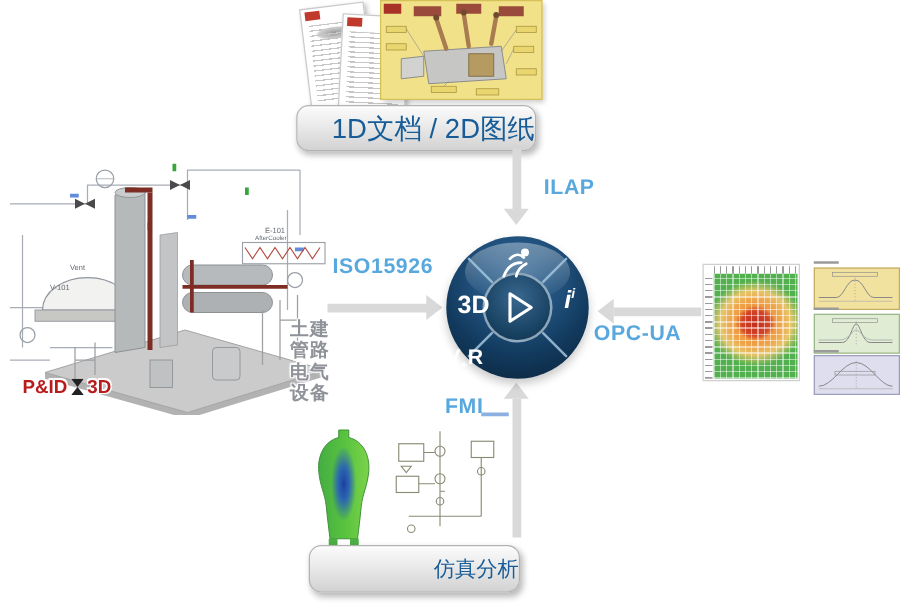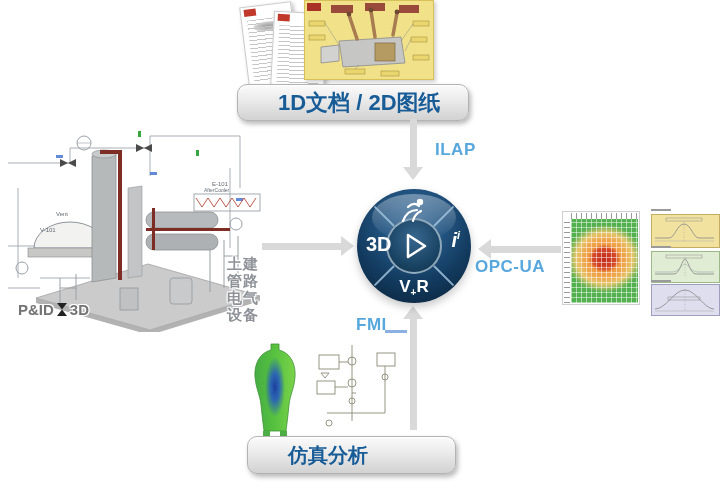--- a/index.html
+++ b/index.html
@@ -2,28 +2,28 @@
 <html><head>
 <meta charset="utf-8">
 <title>Diagram</title>
 <style>
   html,body{margin:0;padding:0;background:#fff;}
   .canvas{position:relative;width:720px;height:489px;background:#ffffff;overflow:hidden;
           font-family:"Liberation Sans", sans-serif;}
   .abs{position:absolute;}
 
   
-  .pill{position:absolute;display:flex;align-items:center;justify-content:flex-start;
+  .pill{position:absolute;display:flex;align-items:center;justify-content:flex-end;
         background:linear-gradient(180deg,#fbfbfb 0%,#ececec 40%,#d2d2d2 100%);
         border:1px solid #b3b3b3;border-radius:10px;
         box-shadow:2px 3px 5px rgba(0,0,0,.28), inset 0 1px 0 #ffffff;
-        color:#175c97;font-weight:bold;padding-left:40px;}
+        color:#175c97;font-weight:normal;}
   .pill-top{left:237px;top:84px;width:190px;height:35px;font-size:22px;}
   .pill-model{left:8px;top:331px;width:178px;height:36px;font-size:23px;}
-  .pill-sim{left:247px;top:436px;width:167px;height:36px;font-size:20px;}
+  .pill-sim{left:247px;top:436px;width:167px;height:36px;font-size:17px;}
 
   
   .proto{position:absolute;color:#58a8de;font-weight:bold;font-size:17px;letter-spacing:.5px;}
 
   
   .shaft{position:absolute;background:#d9d9d9;}
   .head{position:absolute;width:0;height:0;}
   .head-down{border-left:10px solid transparent;border-right:10px solid transparent;border-top:13px solid #d9d9d9;}
   .head-up{border-left:10px solid transparent;border-right:10px solid transparent;border-bottom:13px solid #d9d9d9;}
   .head-right{border-top:10px solid transparent;border-bottom:10px solid transparent;border-left:13px solid #d9d9d9;}
@@ -40,32 +40,32 @@
 
   
   .sphere{position:absolute;left:357px;top:189px;width:114px;height:114px;border-radius:50%;
           background:radial-gradient(circle at 50% 30%, #3e6e99 0%, #235582 30%, #123a5e 62%, #0a2035 100%);
           box-shadow:0 4px 8px rgba(0,0,0,.22);}
   .gloss{position:absolute;left:13%;top:4%;width:74%;height:42%;border-radius:50%;
          background:linear-gradient(180deg,rgba(255,255,255,.35),rgba(255,255,255,0));}
   .q-west{position:absolute;left:9px;top:44px;color:#fff;font-size:20px;font-weight:bold;}
   .q-east{position:absolute;right:11px;top:40px;color:#fff;font-size:20px;font-weight:bold;font-style:italic;}
   .q-east sup{font-size:11px;}
-  .q-south{position:absolute;bottom:5px;left:0;width:100%;text-align:center;color:#fff;
+  .q-south{position:absolute;bottom:5px;left:0;width:100%;text-align:left;color:#fff;
            font-size:17px;font-weight:bold;}
   .q-south sub{font-size:10px;}
 
   
-  .disc{position:absolute;left:222px;top:255px;width:42px;text-align:center;
+  .disc{position:absolute;left:222px;top:255px;width:42px;text-align:right;
         color:#8f9399;font-weight:bold;font-size:15px;line-height:17px;letter-spacing:1px;
         text-shadow:1px 1px 1px #fff,-1px -1px 1px #fff,1px -1px 1px #fff,-1px 1px 1px #fff;}
 
   
   .pid3d{position:absolute;left:18px;top:301px;display:flex;align-items:center;gap:3px;
-         color:#737373;font-weight:bold;font-size:15px;
+         color:#b91c1c;font-weight:bold;font-size:15px;
          text-shadow:1px 1px 0 #fff,-1px -1px 0 #fff,1px -1px 0 #fff,-1px 1px 0 #fff;}
 
   
   .heatmap{position:absolute;left:562px;top:211px;width:76px;height:92px;background:#fff;
            border:1px solid #cfcfcf;}
   .hm-top{position:absolute;left:8px;right:1px;top:1px;height:6px;
           background:repeating-linear-gradient(90deg,#9a9a9a 0 1px,transparent 1px 5px);}
   .hm-left{position:absolute;left:1px;top:7px;bottom:1px;width:6px;
           background:repeating-linear-gradient(0deg,#9a9a9a 0 1px,transparent 1px 5px);}
   .hm-body{position:absolute;left:8px;top:7px;right:1px;bottom:1px;
@@ -133,20 +133,21 @@
   <div class="pill pill-top">
     <span>1D文档 / 2D图纸</span>
   </div>
 
   <div class="shaft" style="left:410px;top:119px;width:7px;height:49px;"></div>
   <div class="head head-down" style="left:403px;top:167px;"></div>
   <div class="proto" style="left:435px;top:140px;">ILAP</div>
 
   <div class="shaft" style="left:262px;top:243px;width:80px;height:7px;"></div>
   <div class="head head-right" style="left:341px;top:236px;"></div>
+  <div class="proto" style="left:266px;top:203px;">ISO15926</div>
 
   <div class="shaft" style="left:491px;top:246px;width:70px;height:7px;"></div>
   <div class="head head-left" style="left:478px;top:239px;"></div>
   <div class="proto" style="left:475px;top:257px;">OPC-UA</div>
 
   <div class="shaft" style="left:410px;top:319px;width:7px;height:111px;"></div>
   <div class="head head-up" style="left:403px;top:306px;"></div>
   <div class="proto" style="left:356px;top:315px;text-align:center;">FMI</div>
 
   <div class="sphere">

